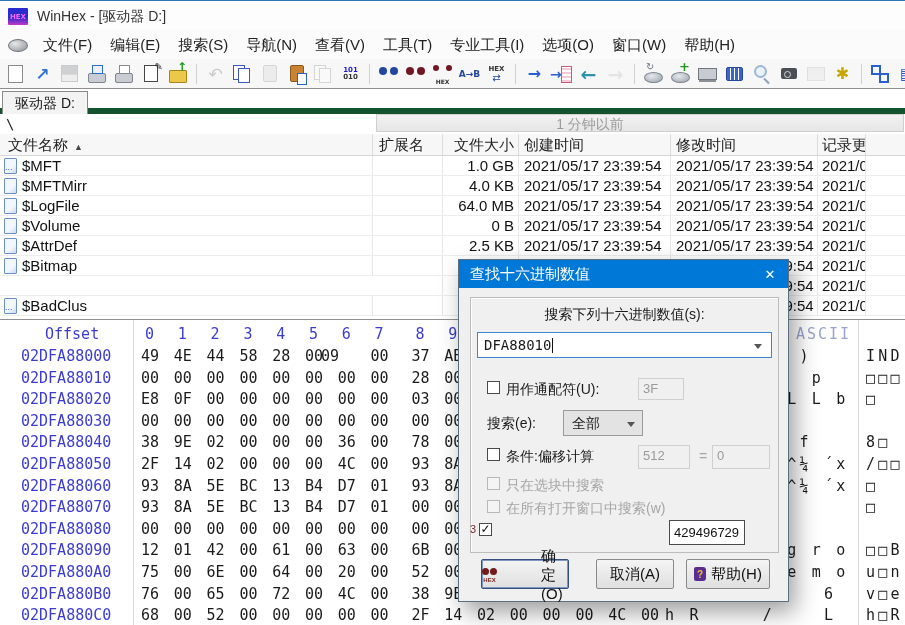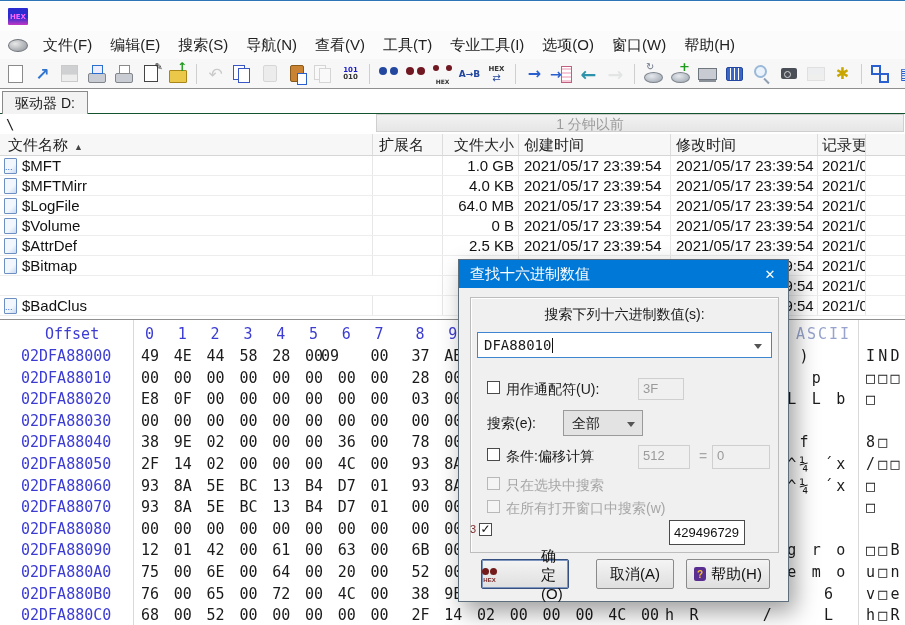--- a/index.html
+++ b/index.html
@@ -74,21 +74,21 @@
   .ico-view-zoom::before{content:"";width:9px;height:9px;border:2px solid #9ab8d8;border-radius:50%;background:#eaf3fb;position:absolute;top:4px;left:6px;}
   .ico-view-zoom::after{content:"";width:7px;height:2px;background:#8fa0b2;position:absolute;bottom:5px;right:5px;transform:rotate(45deg);}
   .ico-screenshot-camera::after{content:"";width:16px;height:11px;background:#4a4f57;border-radius:2px;}
   .ico-screenshot-camera::before{content:"";width:5px;height:5px;border:1px solid #d8d8d8;border-radius:50%;position:absolute;z-index:2;top:10px;left:9px;}
   .ico-gallery::after{content:"";width:16px;height:12px;border:1px solid #b8b8b8;background:linear-gradient(180deg,#cfe2f0 55%,#e9e1c9 55%);}
   .ico-options-gear::before{content:"✱";color:#c9a500;font-size:16px;font-weight:bold;}
   .ico-window-manager::before{content:"";width:6px;height:6px;border:2px solid #2a5fd0;position:absolute;left:4px;top:4px;}
   .ico-window-manager::after{content:"";width:6px;height:6px;border:2px solid #2a5fd0;position:absolute;right:5px;bottom:4px;}
   .ico-directory-browser::before{content:"▤";color:#2a5fd0;font-size:16px;}
   
-  #tabbar{position:absolute;left:0;top:88px;width:905px;height:25px;background:#fff;border-bottom:1px solid #14532d;box-sizing:border-box;}
+  #tabbar{position:absolute;left:0;top:88px;width:905px;height:25px;background:#fff;border-bottom:6px solid #14532d;box-sizing:border-box;}
   #tab-drive{position:absolute;left:2px;top:2px;height:23px;padding:0 12px;background:#f3f3f3;
              border:1px solid #8a8a8a;border-bottom:none;font-size:14px;display:flex;align-items:center;}
   
   #pathrow{position:absolute;left:0;top:113px;width:905px;height:20px;background:#fff;}
   #path-text{position:absolute;left:6px;top:2px;font-size:14px;font-family:"DejaVu Sans Mono",monospace;}
   #timebar{position:absolute;left:376px;top:0;width:528px;height:18px;background:linear-gradient(180deg,#f2f2f2,#e6e6e6);
            border:1px solid #cfcfcf;text-align:center;font-size:14px;color:#9b9b9b;line-height:18px;
            box-sizing:border-box;padding-right:100px;}
   
   #listheader{position:absolute;left:0;top:133px;width:905px;height:22px;background:#f7f7f7;border-bottom:1px solid #d6d6d6;box-sizing:border-box;}
@@ -160,20 +160,21 @@
         justify-content:center;color:#f0c030;font-size:10px;font-weight:bold;flex:0 0 12px;}
   .prefix3{position:absolute;left:11px;top:263px;font-size:11px;color:#7a2a2a;}
 </style>
 </head>
 <body>
 
 <div id="app">
 
   <div id="titlebar">
     <div id="logo">HEX</div>
+    <div id="title-text">WinHex - [驱动器 D:]</div>
   </div>
 
   <div id="menubar">
     <span class="drive-ico"></span>
     <span class="menu-items" style="display: flex;">
         <span class="menu-item">文件(F)</span>
         <span class="menu-item">编辑(E)</span>
         <span class="menu-item">搜索(S)</span>
         <span class="menu-item">导航(N)</span>
         <span class="menu-item">查看(V)</span>

